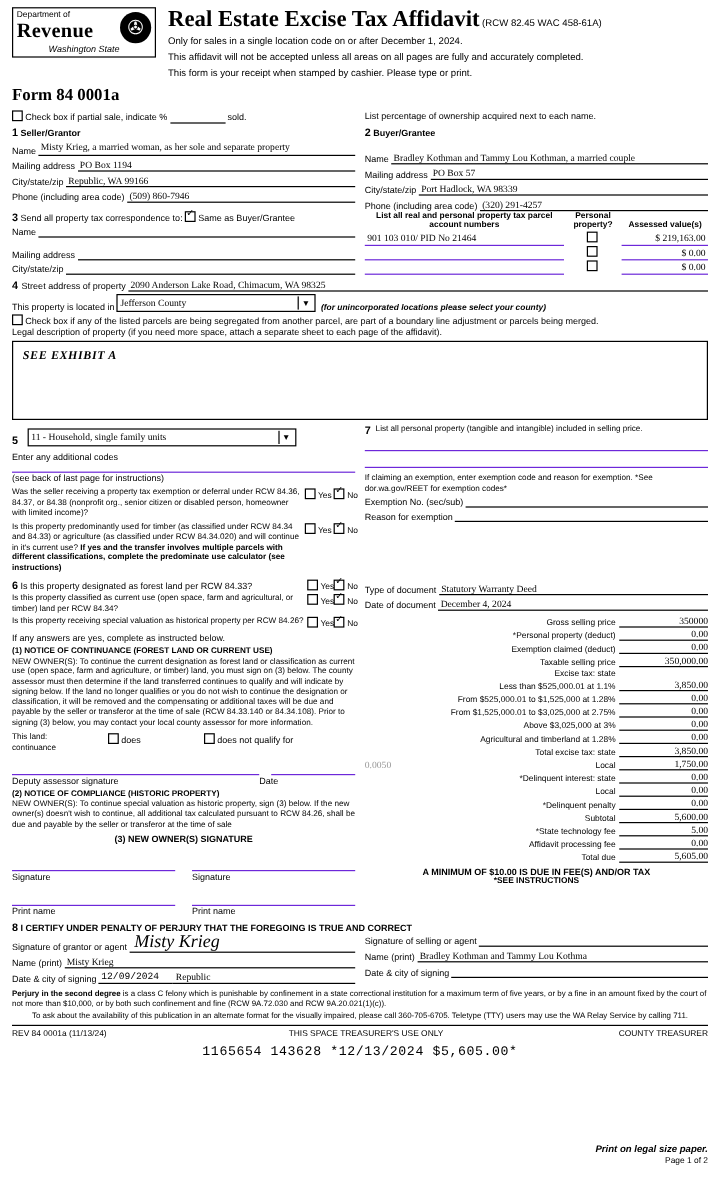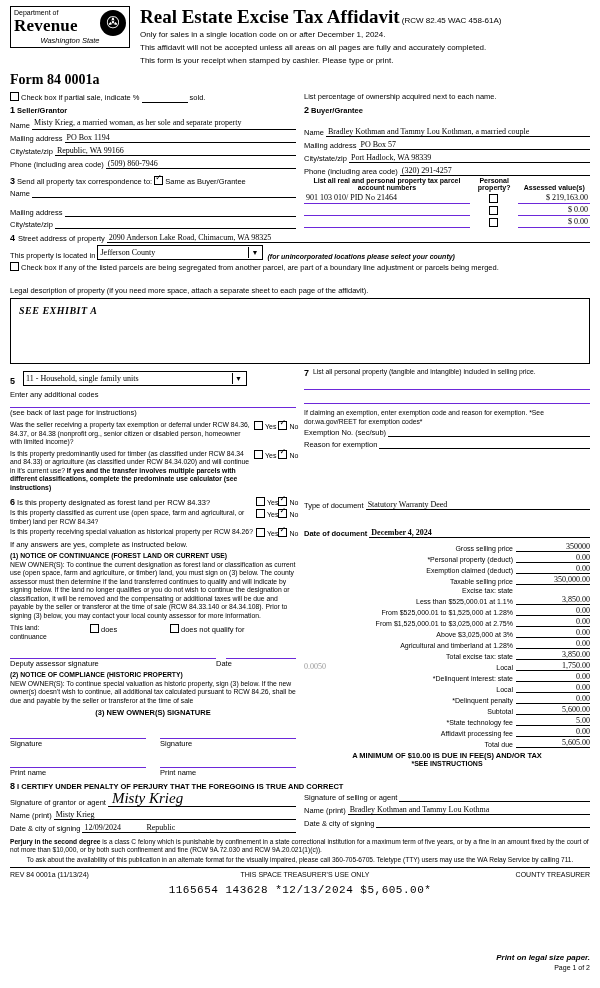--- a/index.html
+++ b/index.html
@@ -182,21 +182,21 @@
       </div>
     <div class="row" style="margin-top:2px;">
       <span class="lbl">This property is located in</span>
       <span class="sel" style="width:160px;">
         <span>Jefferson County</span>
         <span class="arrow">▼</span>
       </span>
       <span style="margin-left:4px;font-style:italic;font-weight:bold;font-size:7px;">(for unincorporated locations please select your county)</span>
     </div>
     <div style="margin-top:2px;"><span class="cb"></span><span>Check box if any of the listed parcels are being segregated from another parcel, are part of a boundary line adjustment or parcels being merged.</span></div>
-    <div style="margin-top:14px;">Legal description of property (if you need more space, attach a separate sheet to each page of the affidavit).</div>
+    <div style="margin-top:0;">Legal description of property (if you need more space, attach a separate sheet to each page of the affidavit).</div>
     <div class="bigbox">
       <span>SEE EXHIBIT A</span>
     </div>
   </div>
 
   <div class="two" style="margin-top:4px;">
     <div class="col">
       <div class="row">
         <span class="secnum">5</span>
         <span class="sel" style="width:218px;margin-left:8px;">
@@ -300,21 +300,21 @@
             <div>Print name</div>
           </div>
       </div>
     </div>
 
     <div class="col">
       <div class="row">
           <span class="lbl">Type of document</span>
           <span class="u val">Statutory Warranty Deed</span>
         </div>
-      <div class="row" style="margin-top:18px;font-weight:bold;">
+      <div class="row" style="margin-top:3px;">
           <span class="lbl">Date of document</span>
           <span class="u val">December 4, 2024</span>
         </div>
 
       <div class="calcrow" style="margin-top:4px;">
           <span class="t">Gross selling price</span>
           <span class="v">350000</span>
         </div>
       <div class="calcrow">
           <span class="t">*Personal property (deduct)</span>
@@ -402,21 +402,21 @@
         <div style="display:flex;align-items:flex-end;">
           <span class="lbl">Signature of grantor or agent</span>
           <span class="u sigfont" style="padding-left:4px;line-height:0.9;">Misty Krieg</span>
         </div>
         <div class="row">
             <span class="lbl">Name (print)</span>
             <span class="u val">Misty Krieg</span>
           </div>
         <div class="row">
             <span class="lbl">Date &amp; city of signing</span>
-          <span class="u val" style="max-width:60px;">12/09/2024</span>
+          <span class="u val" style="max-width:60px;font-family:Liberation Mono, monospace;">12/09/2024</span>
           <span class="u val">Republic</span>
           </div>
       </div>
       <div class="col">
         <div style="display:flex;align-items:flex-end;">
           <span class="lbl">Signature of selling or agent</span>
           <span class="u">&nbsp;</span>
         </div>
         <div class="row">
             <span class="lbl">Name (print)</span>

